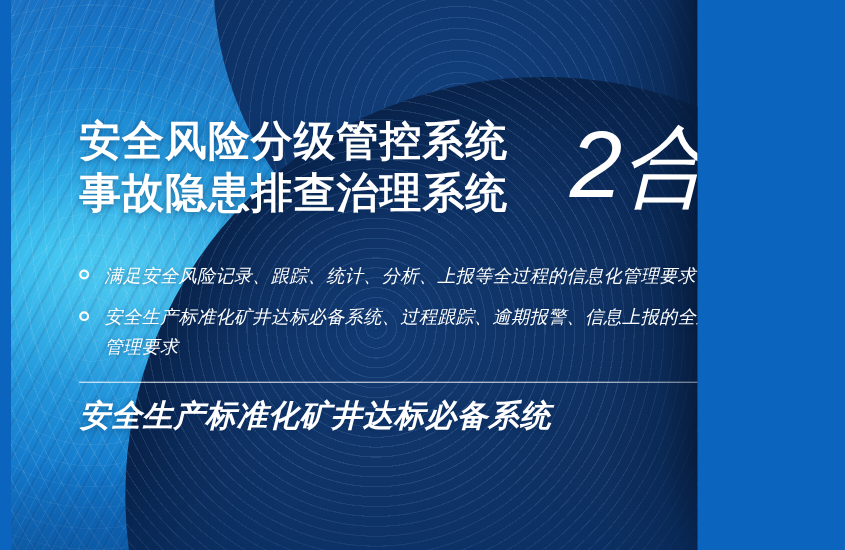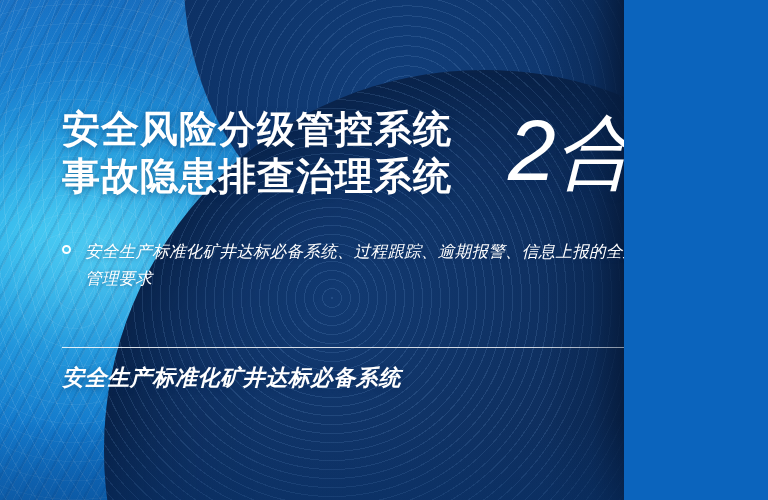--- a/index.html
+++ b/index.html
@@ -7,20 +7,21 @@
 
   .banner{
     position:relative;
     width:624px; height:500px;
     overflow:hidden;
     font-family:"Liberation Sans","DejaVu Sans",sans-serif;
     background:
       radial-gradient(120% 90% at 6% 46%, rgba(41,178,236,0.95) 0%, rgba(28,150,224,0.55) 26%, rgba(16,110,200,0.0) 56%),
       radial-gradient(95% 80% at 72% 8%, rgba(18,84,168,0.85) 0%, rgba(14,70,150,0.35) 40%, rgba(10,60,140,0) 70%),
       linear-gradient(118deg,#1b6fc2 0%, #1272c6 22%, #0d6ec4 45%, #0a62ba 66%, #0b57ab 82%, #0b4e9e 100%);
+    margin-left: 10px;
   }
 
   
   .bg-layer{ position:absolute; inset:0; pointer-events:none; }
 
   
   .hatch{
     background-image:repeating-linear-gradient(
       -62deg,
       rgba(255,255,255,0.085) 0px,
@@ -181,21 +182,21 @@
     width:646px; height:1px;
     background:linear-gradient(90deg, rgba(255,255,255,.85) 0%, rgba(255,255,255,.80) 72%, rgba(255,255,255,.25) 100%);
   }
 
   .footline{
     position:absolute;
     left:62px; top:363px;
     color:#ffffff;
     font-weight:bold;
     font-style:italic;
-    font-size:22px;
+    font-size:28px;
     line-height:30px;
     letter-spacing:.6px;
     white-space:nowrap;
     text-shadow:0 2px 6px rgba(4,38,84,.45);
   }
 </style>
 </head>
 <body>
 
 <div class="banner">
@@ -222,20 +223,24 @@
       <span class="title-line">事故隐患排查治理系统</span>
     </div>
 
     <div class="combo">
       <span>2</span><span class="cn">合</span><span>1</span>
     </div>
 
     <div class="bullets">
       <div class="bullet">
         <span class="dot"></span>
+        <span class="btext">满足安全风险记录、跟踪、统计、分析、上报等全过程的信息化管理要求</span>
+      </div>
+      <div class="bullet">
+        <span class="dot"></span>
         <span class="btext">安全生产标准化矿井达标必备系统、过程跟踪、逾期报警、信息上报的全过程信息化管理要求</span>
       </div>
     </div>
 
     <div class="divider"></div>
 
     <div class="footline">安全生产标准化矿井达标必备系统</div>
 
   </div>
 </div>

